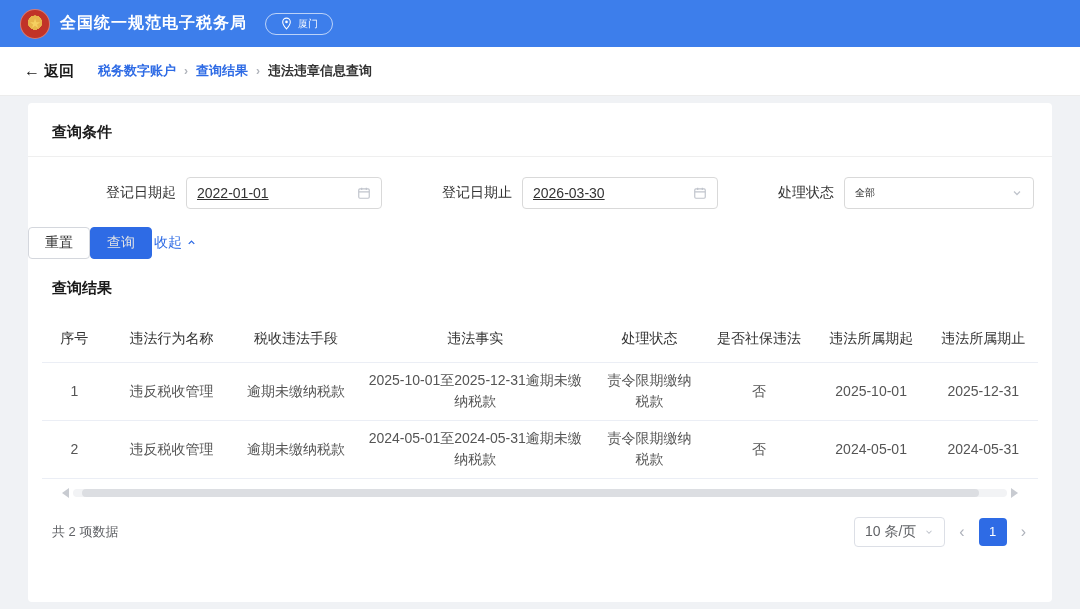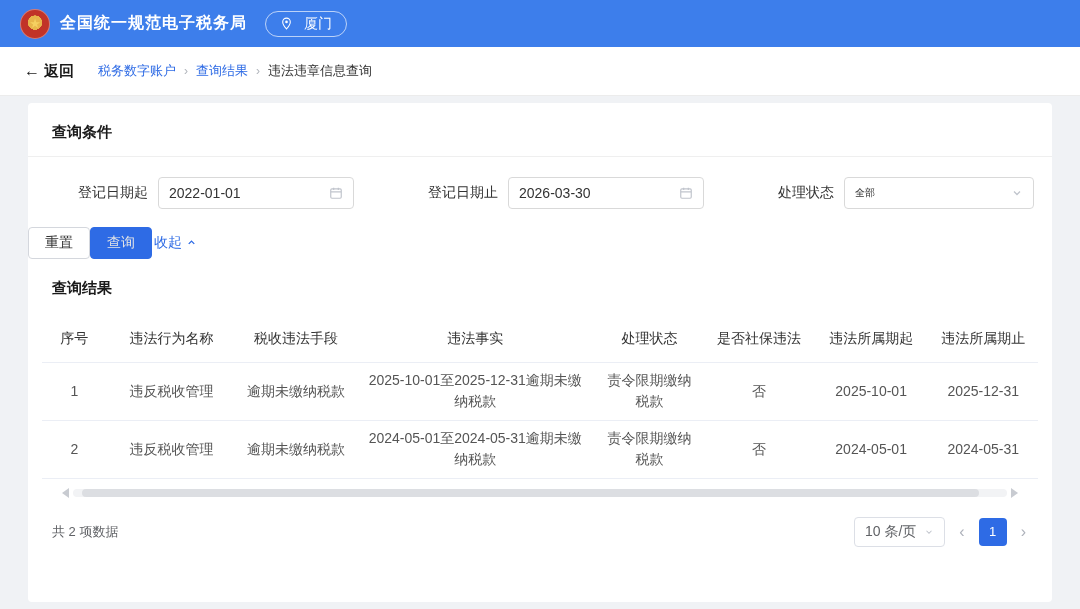--- a/index.html
+++ b/index.html
@@ -28,42 +28,42 @@
     display:flex;align-items:center;justify-content:center;
     color:#f5d061;font-size:13px;line-height:1;
     border:1px solid rgba(255,255,255,.35);
     flex:0 0 auto;
   }
   .topbar-title{
     color:#fff;font-size:16px;font-weight:bold;letter-spacing:1px;
   }
   .loc-pill{
     margin-left:8px;
-    display:flex;align-items:center;gap:11px;
+    display:flex;align-items:center;gap:5px;
     border:1px solid rgba(255,255,255,.65);
     border-radius:16px;
     padding:3px 14px;
-    color:#fff;font-size:14px;
+    color:#fff;font-size:10px;
     cursor:pointer;
   }
   .loc-pill svg{display:block;}
   
   .navbar{
     height:49px;background:#fff;
     display:flex;align-items:center;
     padding:0 24px;
     border-bottom:1px solid #ececec;
     gap:24px;
   }
   .back{
     display:flex;align-items:center;gap:4px;
     font-size:15px;font-weight:bold;color:#1a1a1a;cursor:pointer;
   }
   .back-arrow{font-size:16px;font-weight:normal;}
-  .breadcrumb{display:flex;align-items:center;gap:8px;font-size:13px;}
+  .breadcrumb{display:flex;align-items:center;gap:8px;font-size:13px;font-weight:bold;}
   .bc-link{color:var(--accent);cursor:pointer;}
   .bc-sep{color:#b0b4bb;font-size:12px;}
   .bc-current{color:#333;}
   
   .page{
     padding:7px 28px;
     height:513px;
   }
   .card{
     background:#fff;border-radius:4px;
@@ -74,28 +74,29 @@
   .section-title{
     font-size:15px;font-weight:bold;color:#1a1a1a;
     padding:20px 24px 14px 24px;
   }
   .divider{height:1px;background:#efefef;}
   
   .form-row{
     display:flex;align-items:center;justify-content:space-between;
     padding:20px 18px 0 50px;
   }
-  .field{display:flex;align-items:center;}
+  .field{display:flex;align-items:center;margin-left:28px;}
   .field-label{font-size:14px;color:#333;margin-right:10px;white-space:nowrap;}
   .input-box{
     display:flex;align-items:center;
     border:1px solid #d9d9d9;border-radius:4px;
     height:32px;width:196px;
     padding:0 10px;
     background:#fff;
+    text-decoration:underline;
   }
   .input-box input{
     border:none;outline:none;flex:1;font-size:14px;color:#333;
     font-family:inherit;background:transparent;min-width:0;
   }
   .input-box .cal{color:#c0c4cc;flex:0 0 auto;display:flex;}
   .select-box{
     display:flex;align-items:center;justify-content:space-between;
     border:1px solid #d9d9d9;border-radius:4px;
     height:32px;width:190px;

